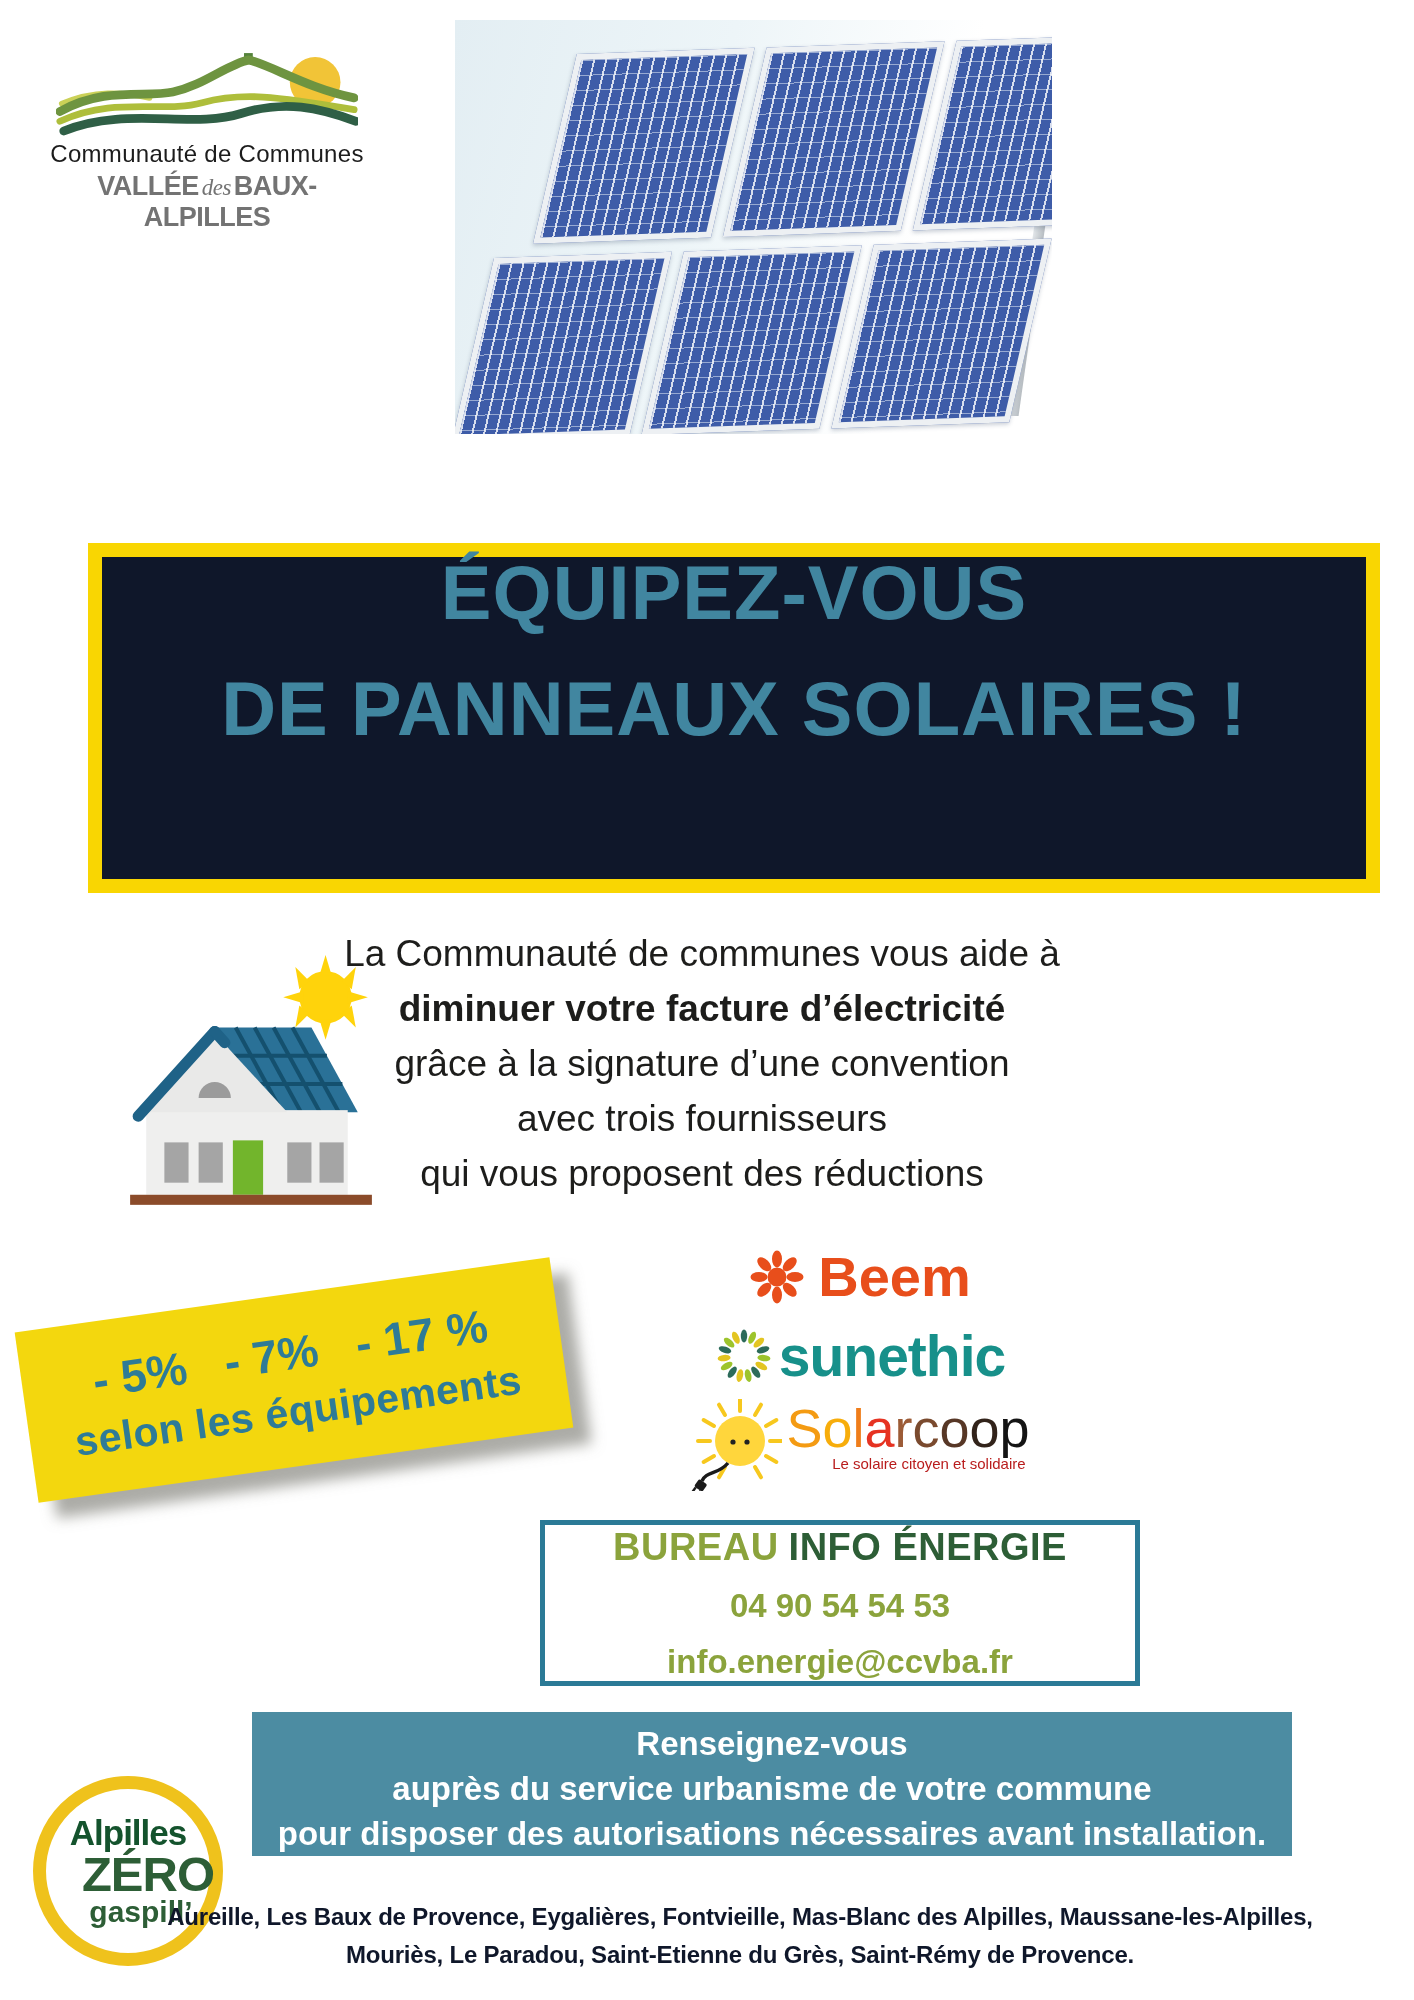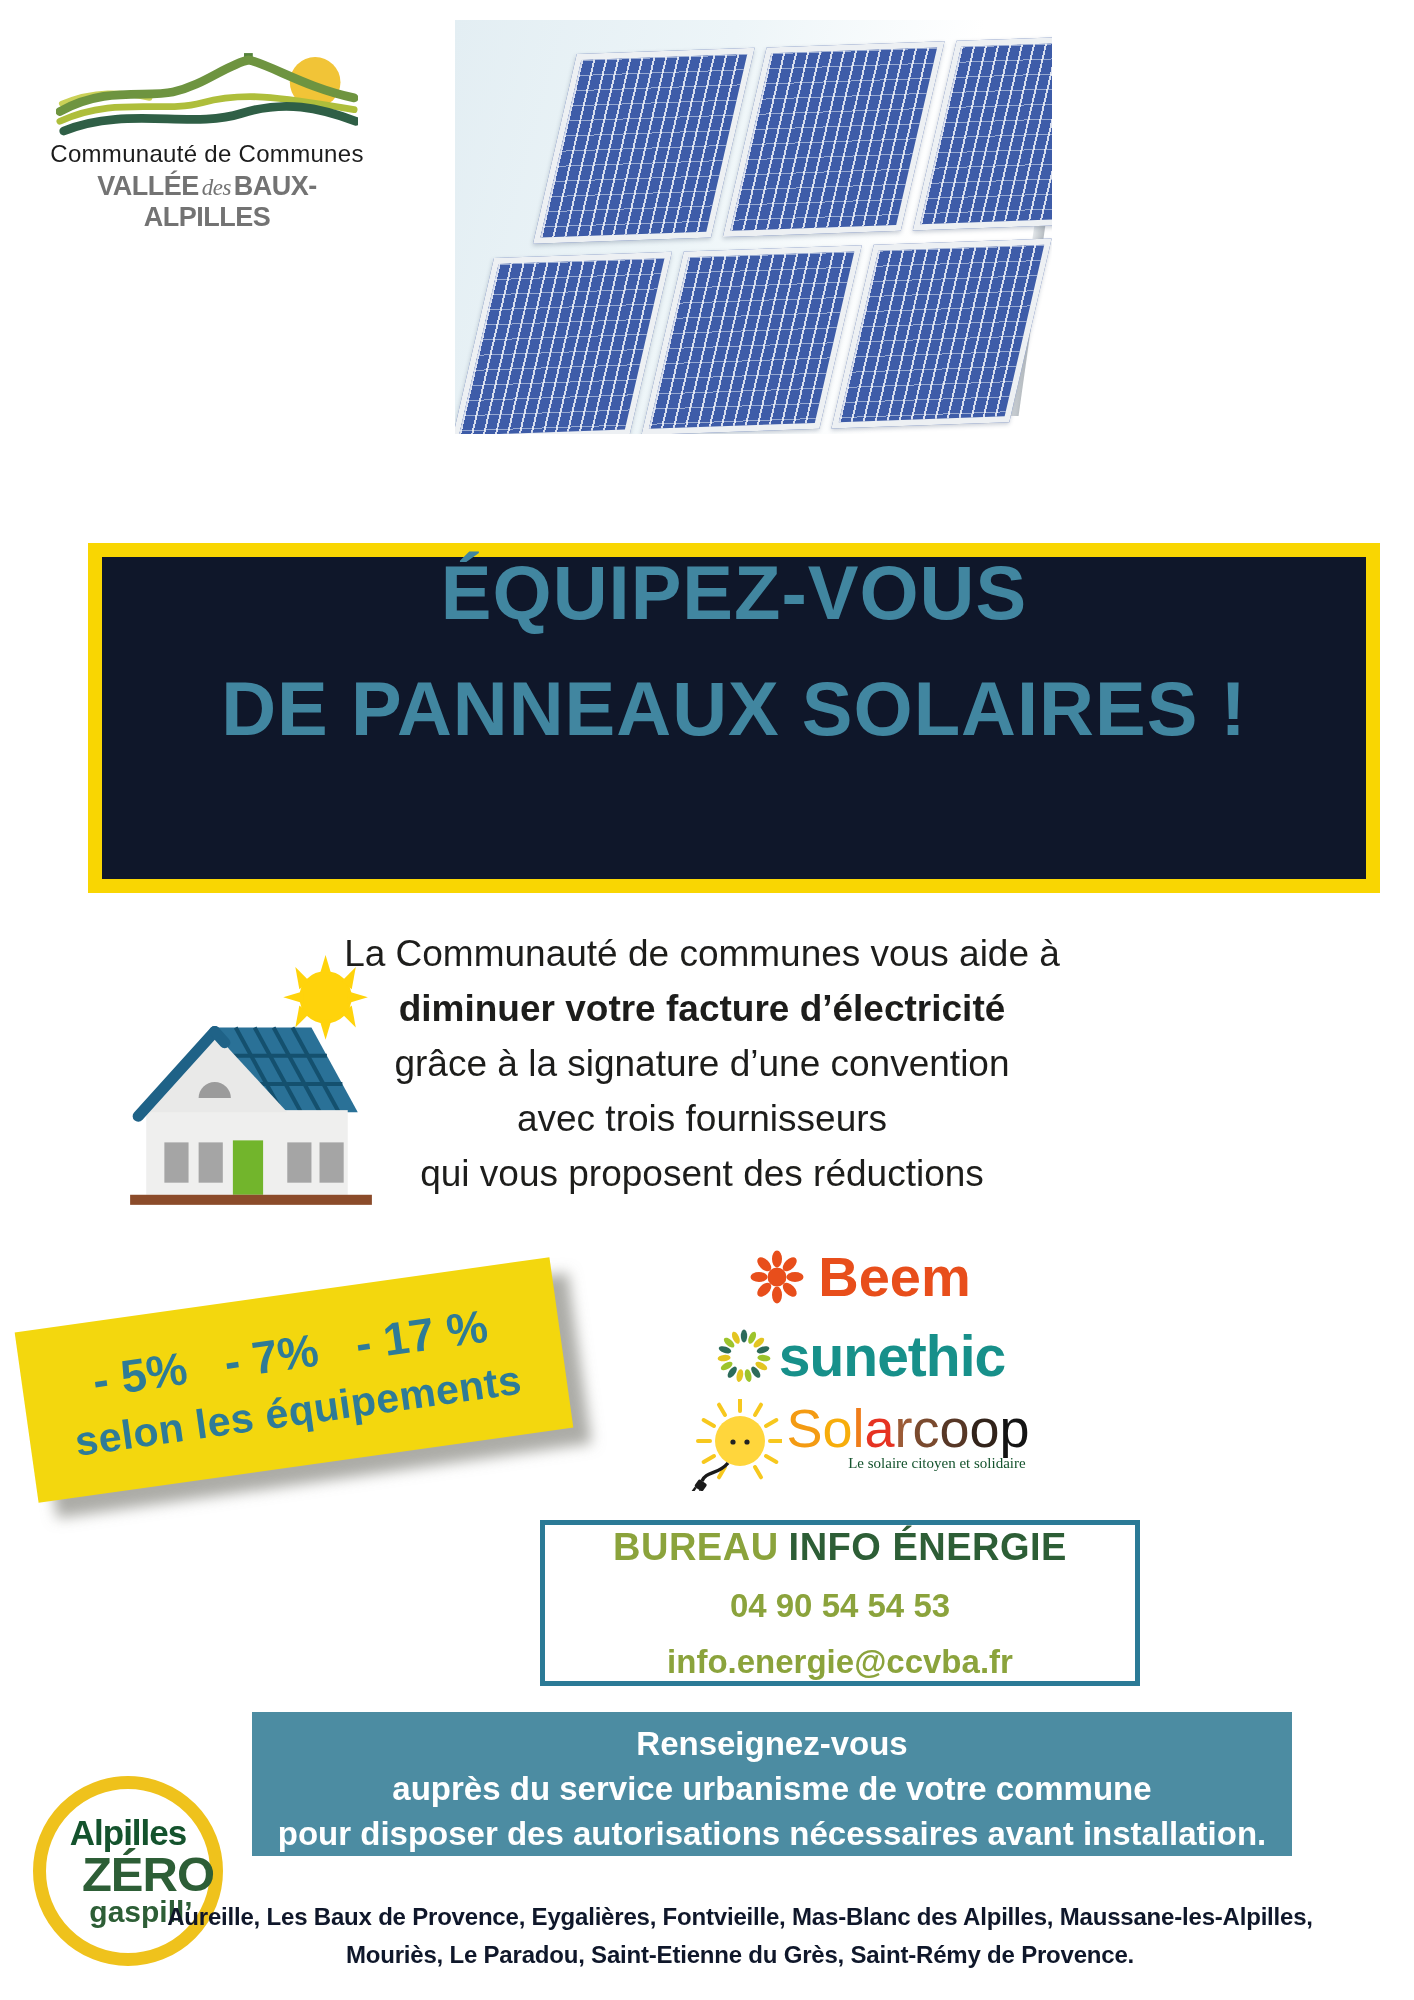--- a/index.html
+++ b/index.html
@@ -52,21 +52,21 @@
 
   
   .providers{position:absolute;left:600px;top:1244px;width:520px;display:flex;flex-direction:column;align-items:center;}
   .brand-row{display:flex;align-items:center;}
   .beem-text{font-size:56px;font-weight:700;color:#E84E1B;margin-left:13px;}
   .sunethic-row{margin-top:14px;}
   .sunethic-text{font-size:57px;font-weight:700;color:#17908A;letter-spacing:-1px;margin-left:6px;}
   .solarcoop-row{margin-top:10px;align-items:flex-start;}
   .sc-col{display:flex;flex-direction:column;align-items:flex-end;margin-left:4px;}
   .solarcoop-text{font-size:54px;font-weight:500;letter-spacing:0;line-height:58px;}
-  .solarcoop-tagline{font-size:15px;color:#14532d;margin-top:-2px;padding-right:4px;font-family:Liberation Serif, serif;}
+  .solarcoop-tagline{font-size:15px;color:#b91c1c;margin-top:-2px;padding-right:4px;}
 
   
   .office-box{position:absolute;left:540px;top:1520px;width:600px;height:166px;box-sizing:border-box;
               border:5px solid #2B7A96;background:#fff;display:flex;flex-direction:column;
               justify-content:center;align-items:center;gap:18px;}
   .office-heading{font-size:38px;font-weight:700;letter-spacing:.5px;}
   .office-heading .light{color:#8BA33C;margin-right:10px;}
   .office-heading .dark{color:#2D5E36;}
   .office-phone,.office-email{font-size:33px;font-weight:700;color:#8BA33C;}
 

